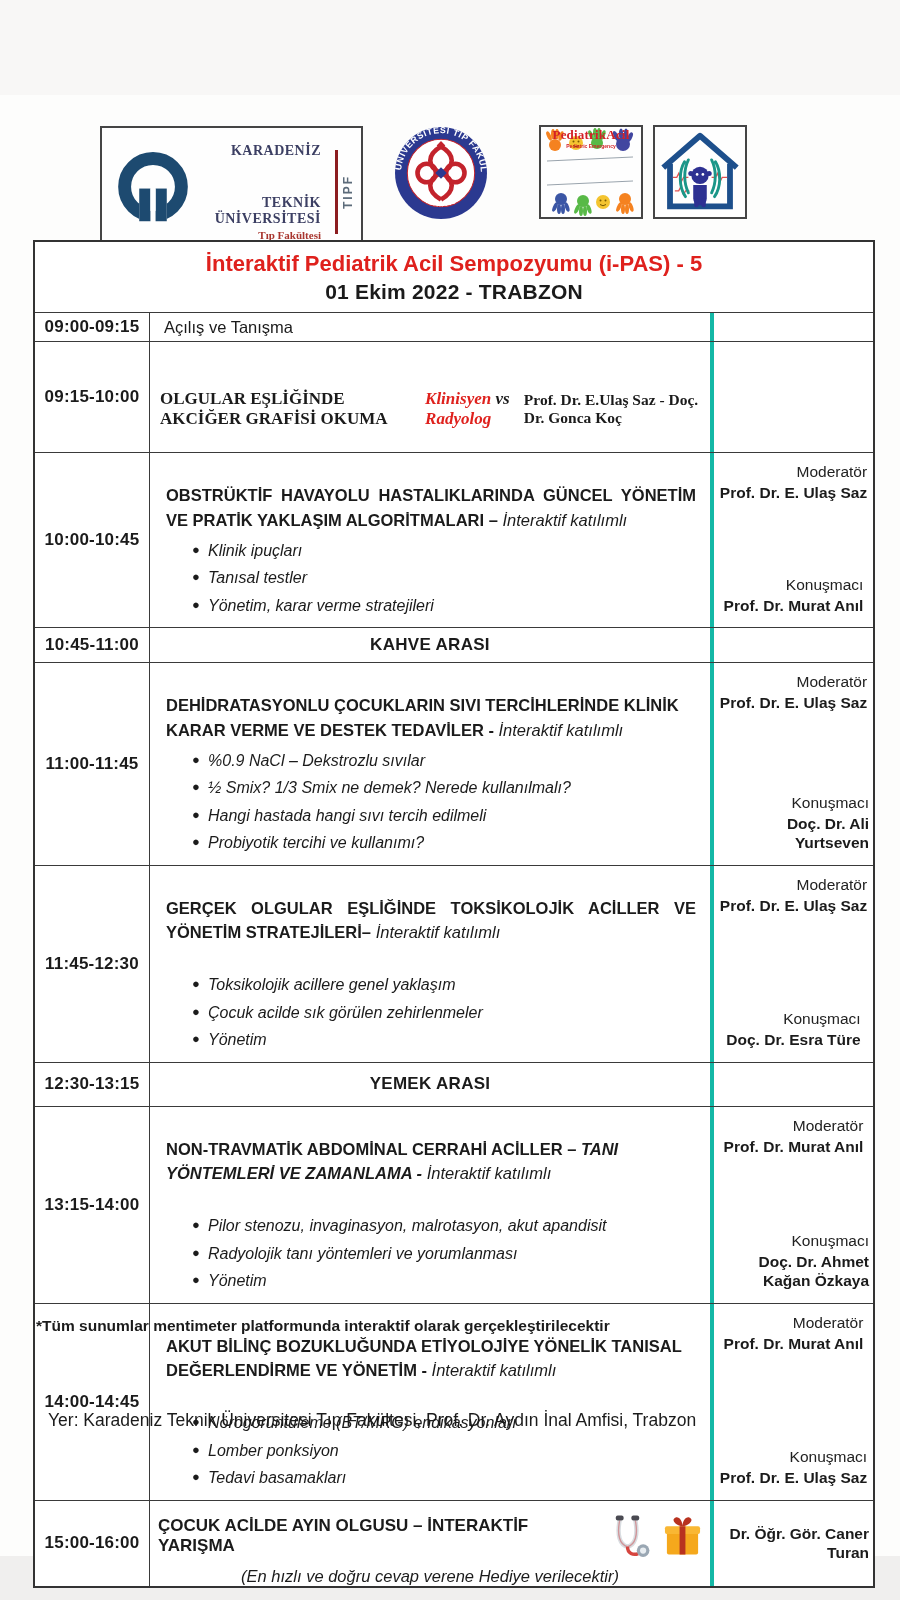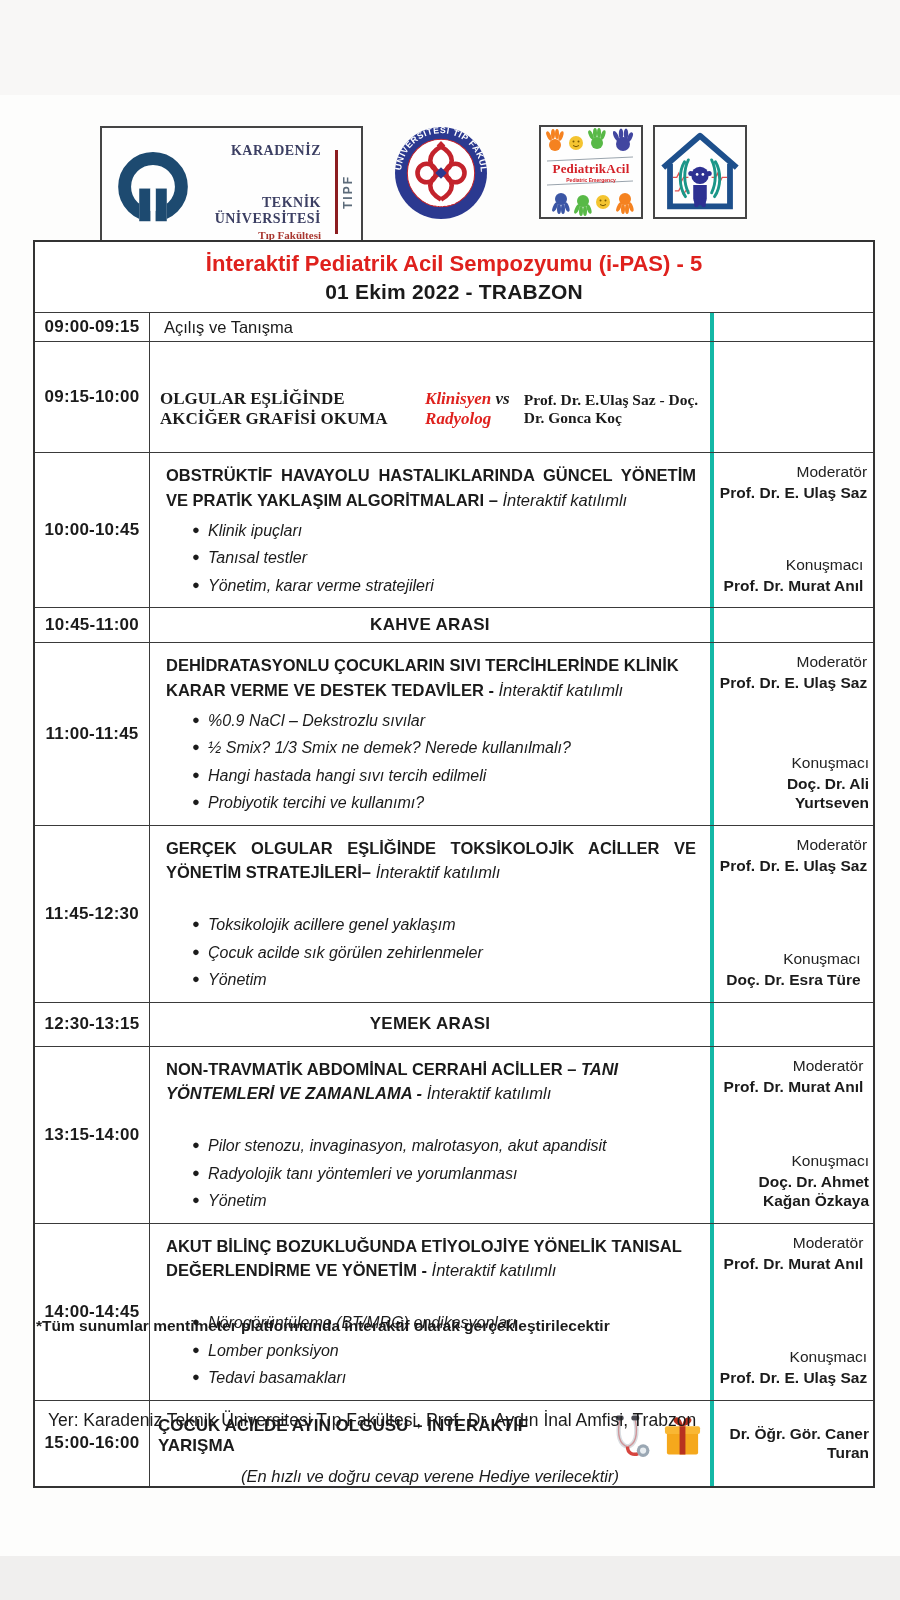--- a/index.html
+++ b/index.html
@@ -15,21 +15,21 @@
   .logos{position:absolute;top:124px;left:100px;width:700px;height:110px;}
   .logo-box{position:absolute;background:#fefefe;border:2px solid #454545;box-sizing:border-box;}
   .ktu{left:0;top:2px;width:263px;height:132px;display:flex;align-items:center;padding:4px 6px 4px 8px;}
   .ktu-text{flex:1;text-align:right;font-family:"Liberation Serif",serif;color:#3c3f63;line-height:1.15;padding-right:8px;}
   .ktu-l1{font-size:14px;font-weight:bold;letter-spacing:.5px;}
   .ktu-l2{font-size:14px;font-weight:bold;letter-spacing:.5px;margin-top:36px;}
   .ktu-l3{font-size:11px;font-weight:bold;color:#a8352e;margin-top:2px;}
   .ktu-bar{width:3px;height:84px;background:#8c1d20;margin:0 3px 0 6px;}
   .ktu-side{writing-mode:vertical-rl;transform:rotate(180deg);font-size:12px;color:#5c6b7a;letter-spacing:2px;font-weight:bold;}
   .ege{position:absolute;left:294px;top:2px;width:94px;height:94px;}
-  .pedi{left:439px;top:1px;width:104px;height:94px;display:flex;flex-direction:column;align-items:center;justify-content:center;position:absolute;}
+  .pedi{left:439px;top:1px;width:104px;height:94px;display:flex;flex-direction:column;align-items:center;justify-content:flex-start;position:absolute;}
   .pedi-title{font-size:13px;font-weight:bold;color:#d32027;font-family:"Liberation Serif",serif;letter-spacing:.2px;z-index:2;}
   .pedi-sub{font-size:5px;font-weight:bold;color:#d32027;z-index:2;}
   .house{left:553px;top:1px;width:94px;height:94px;position:absolute;}
 
   
   .table{position:absolute;top:240px;left:33px;width:842px;border:2px solid #333;background:#fff;box-sizing:border-box;}
   .title-cell{min-height:64px;display:flex;flex-direction:column;align-items:center;justify-content:center;gap:3px;padding:3px 0;}
   .title-red{font-size:22px;font-weight:bold;}
   .title-date{font-size:21px;font-weight:bold;letter-spacing:.2px;}
   .t-row{display:grid;grid-template-columns:115px 1fr 163px;border-top:1px solid #3a3a3a;}
@@ -41,21 +41,21 @@
   .c-person.center{justify-content:center;}
   .p-label{font-weight:normal;color:#222;}
   .p-name{font-weight:bold;margin-top:2px;line-height:1.25;}
   .simple-text{display:flex;align-items:center;height:100%;padding-left:14px;font-size:16.5px;}
   .centered-cell{display:flex;flex-direction:row;align-items:center;justify-content:center;height:100%;padding:12px 10px;font-family:Liberation Serif, serif;}
   .cc-l1{font-weight:bold;font-size:17px;}
   .cc-l2{font-weight:bold;font-style:italic;font-size:17px;}
   .cc-l3{font-weight:bold;font-size:15.5px;}
   .break-cell{display:flex;align-items:center;justify-content:center;height:100%;font-weight:bold;font-size:17px;letter-spacing:.3px;}
   .session-cell{padding:10px 14px 8px 16px;}
-  .s-title{font-size:16.5px;font-weight:bold;line-height:1.5;}
+  .s-title{font-size:16.5px;font-weight:bold;line-height:1.5;margin-top:20px;}
   .s-title.just{text-align:justify;text-align-last:left;}
   .s-title .em{font-style:italic;}
   .s-sub{font-weight:normal;font-style:italic;font-size:16.5px;}
   .s-gap{height:22px;}
   .bullets{margin-top:4px;}
   .bullet{display:flex;font-style:italic;font-size:16px;line-height:1.72;margin-left:26px;}
   .bullet .dot{width:16px;flex:0 0 16px;font-style:normal;font-size:13px;padding-top:2px;}
   .quiz-cell{display:flex;flex-direction:column;align-items:center;justify-content:center;height:100%;gap:8px;padding:6px 8px;}
   .quiz-line1{display:flex;align-items:center;gap:10px;}
   .quiz-title{font-weight:bold;font-size:17px;}

